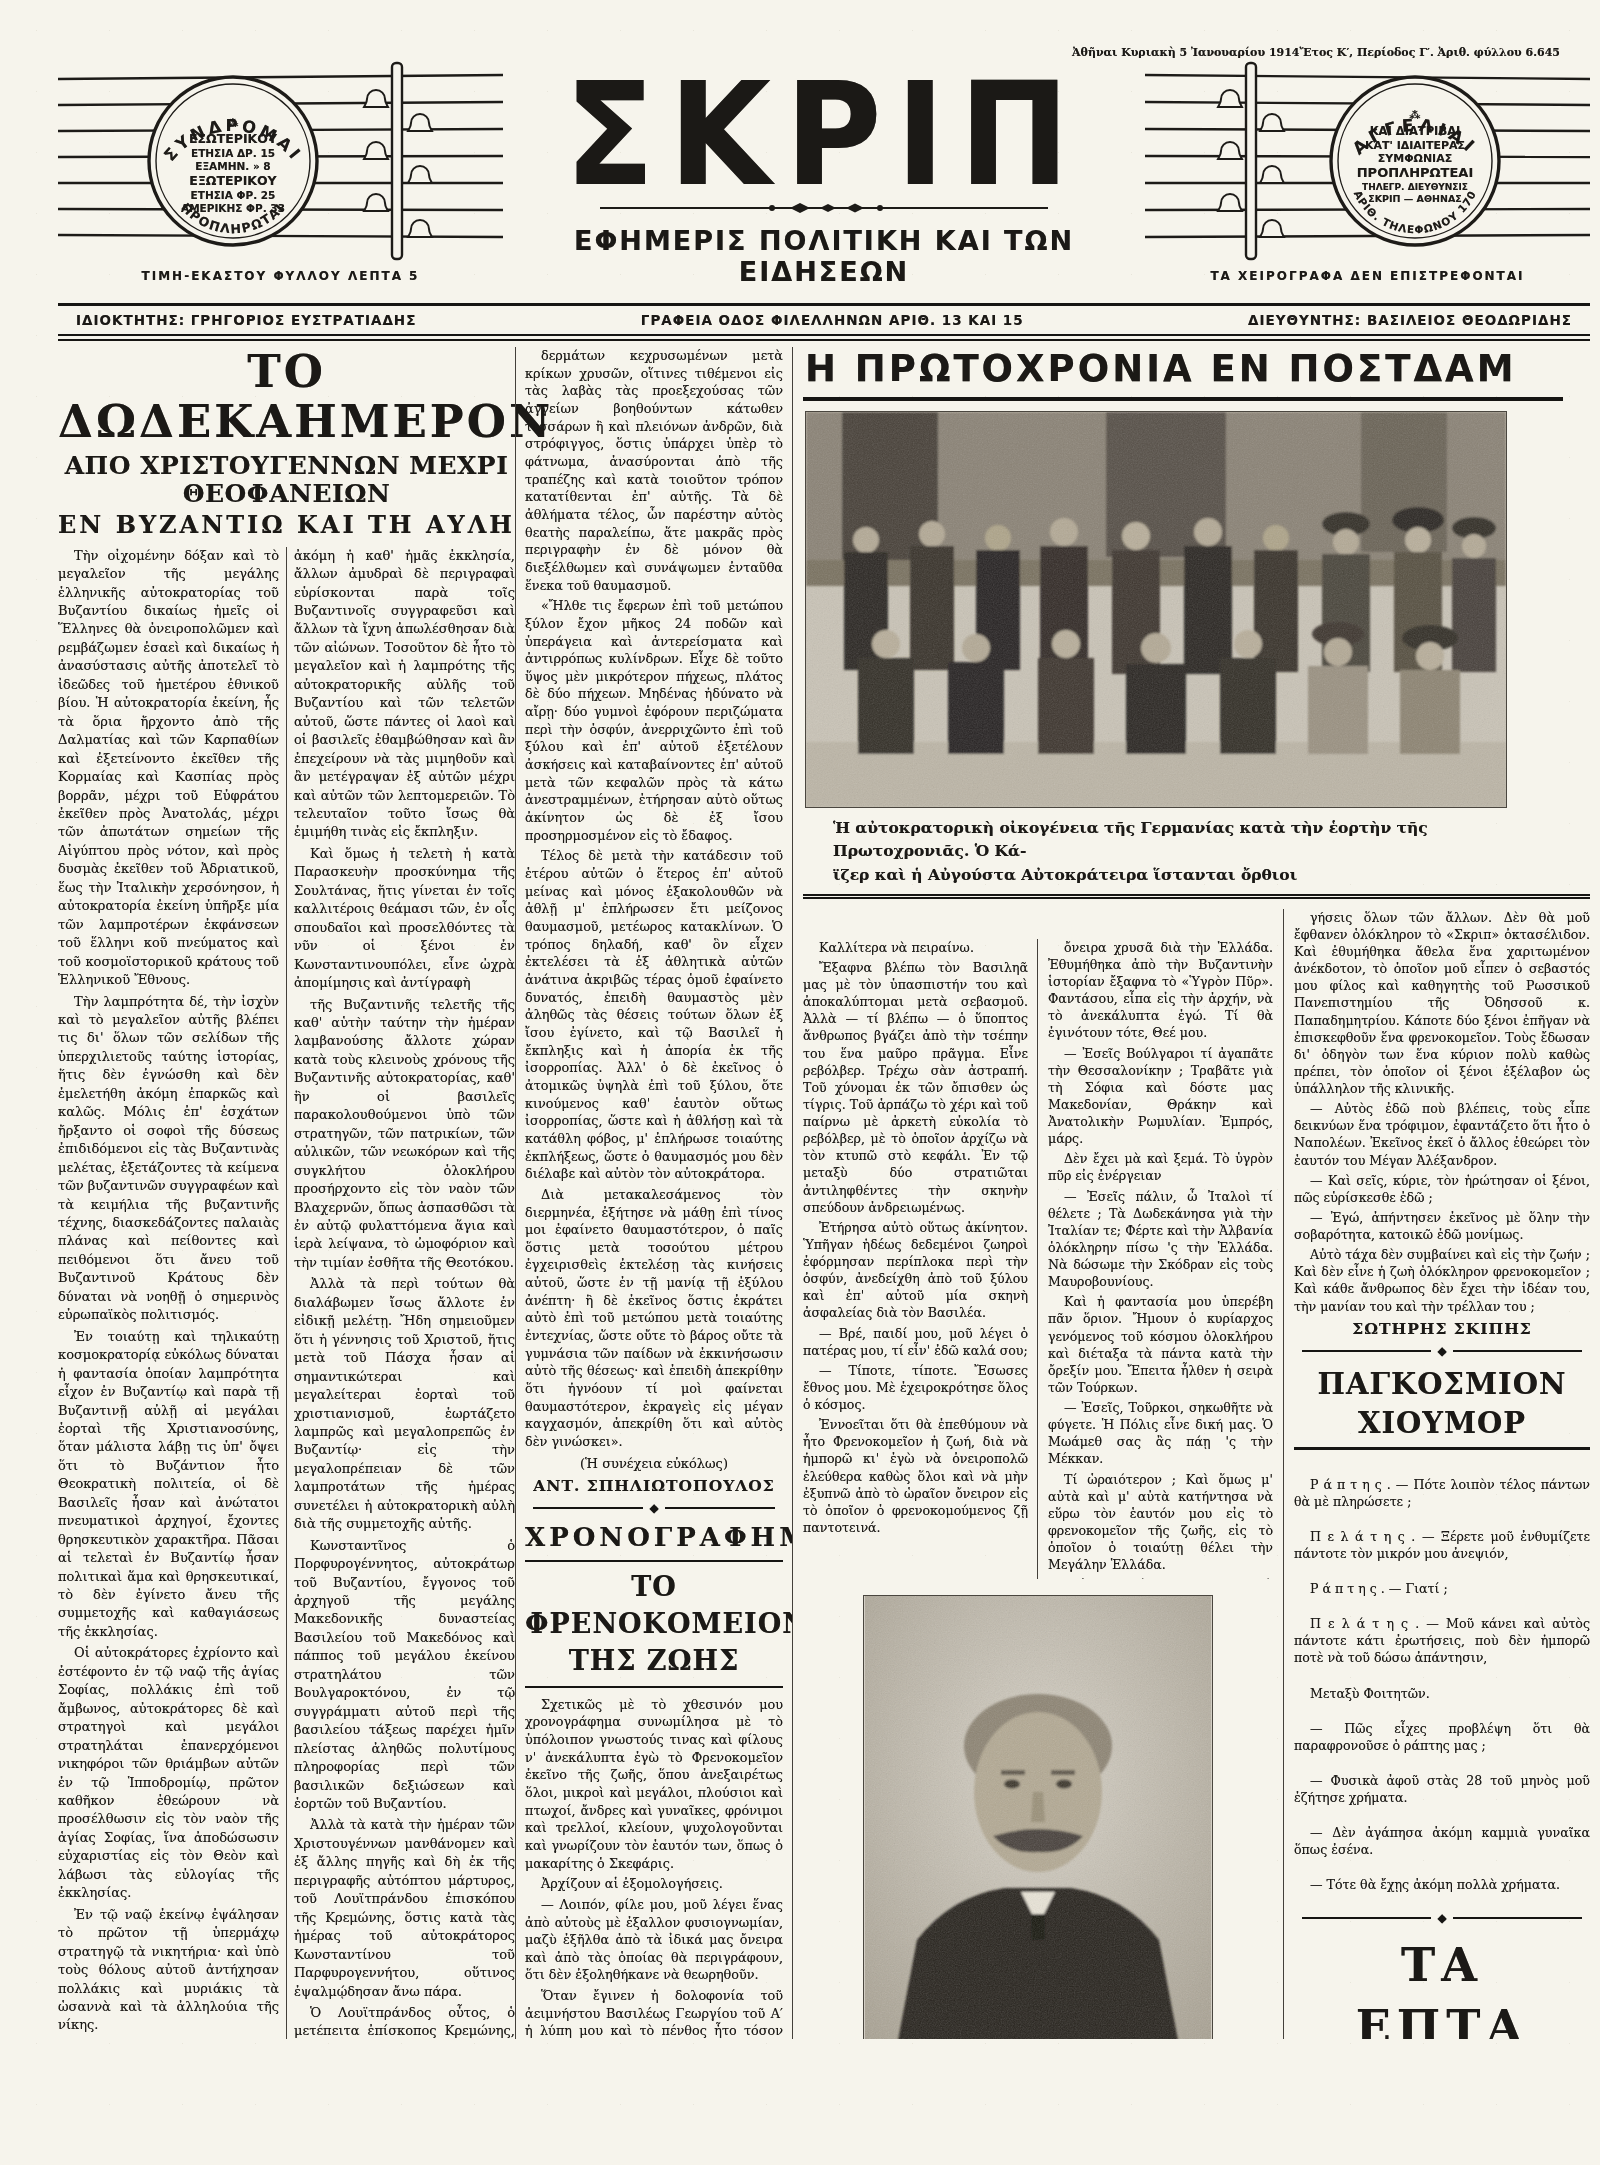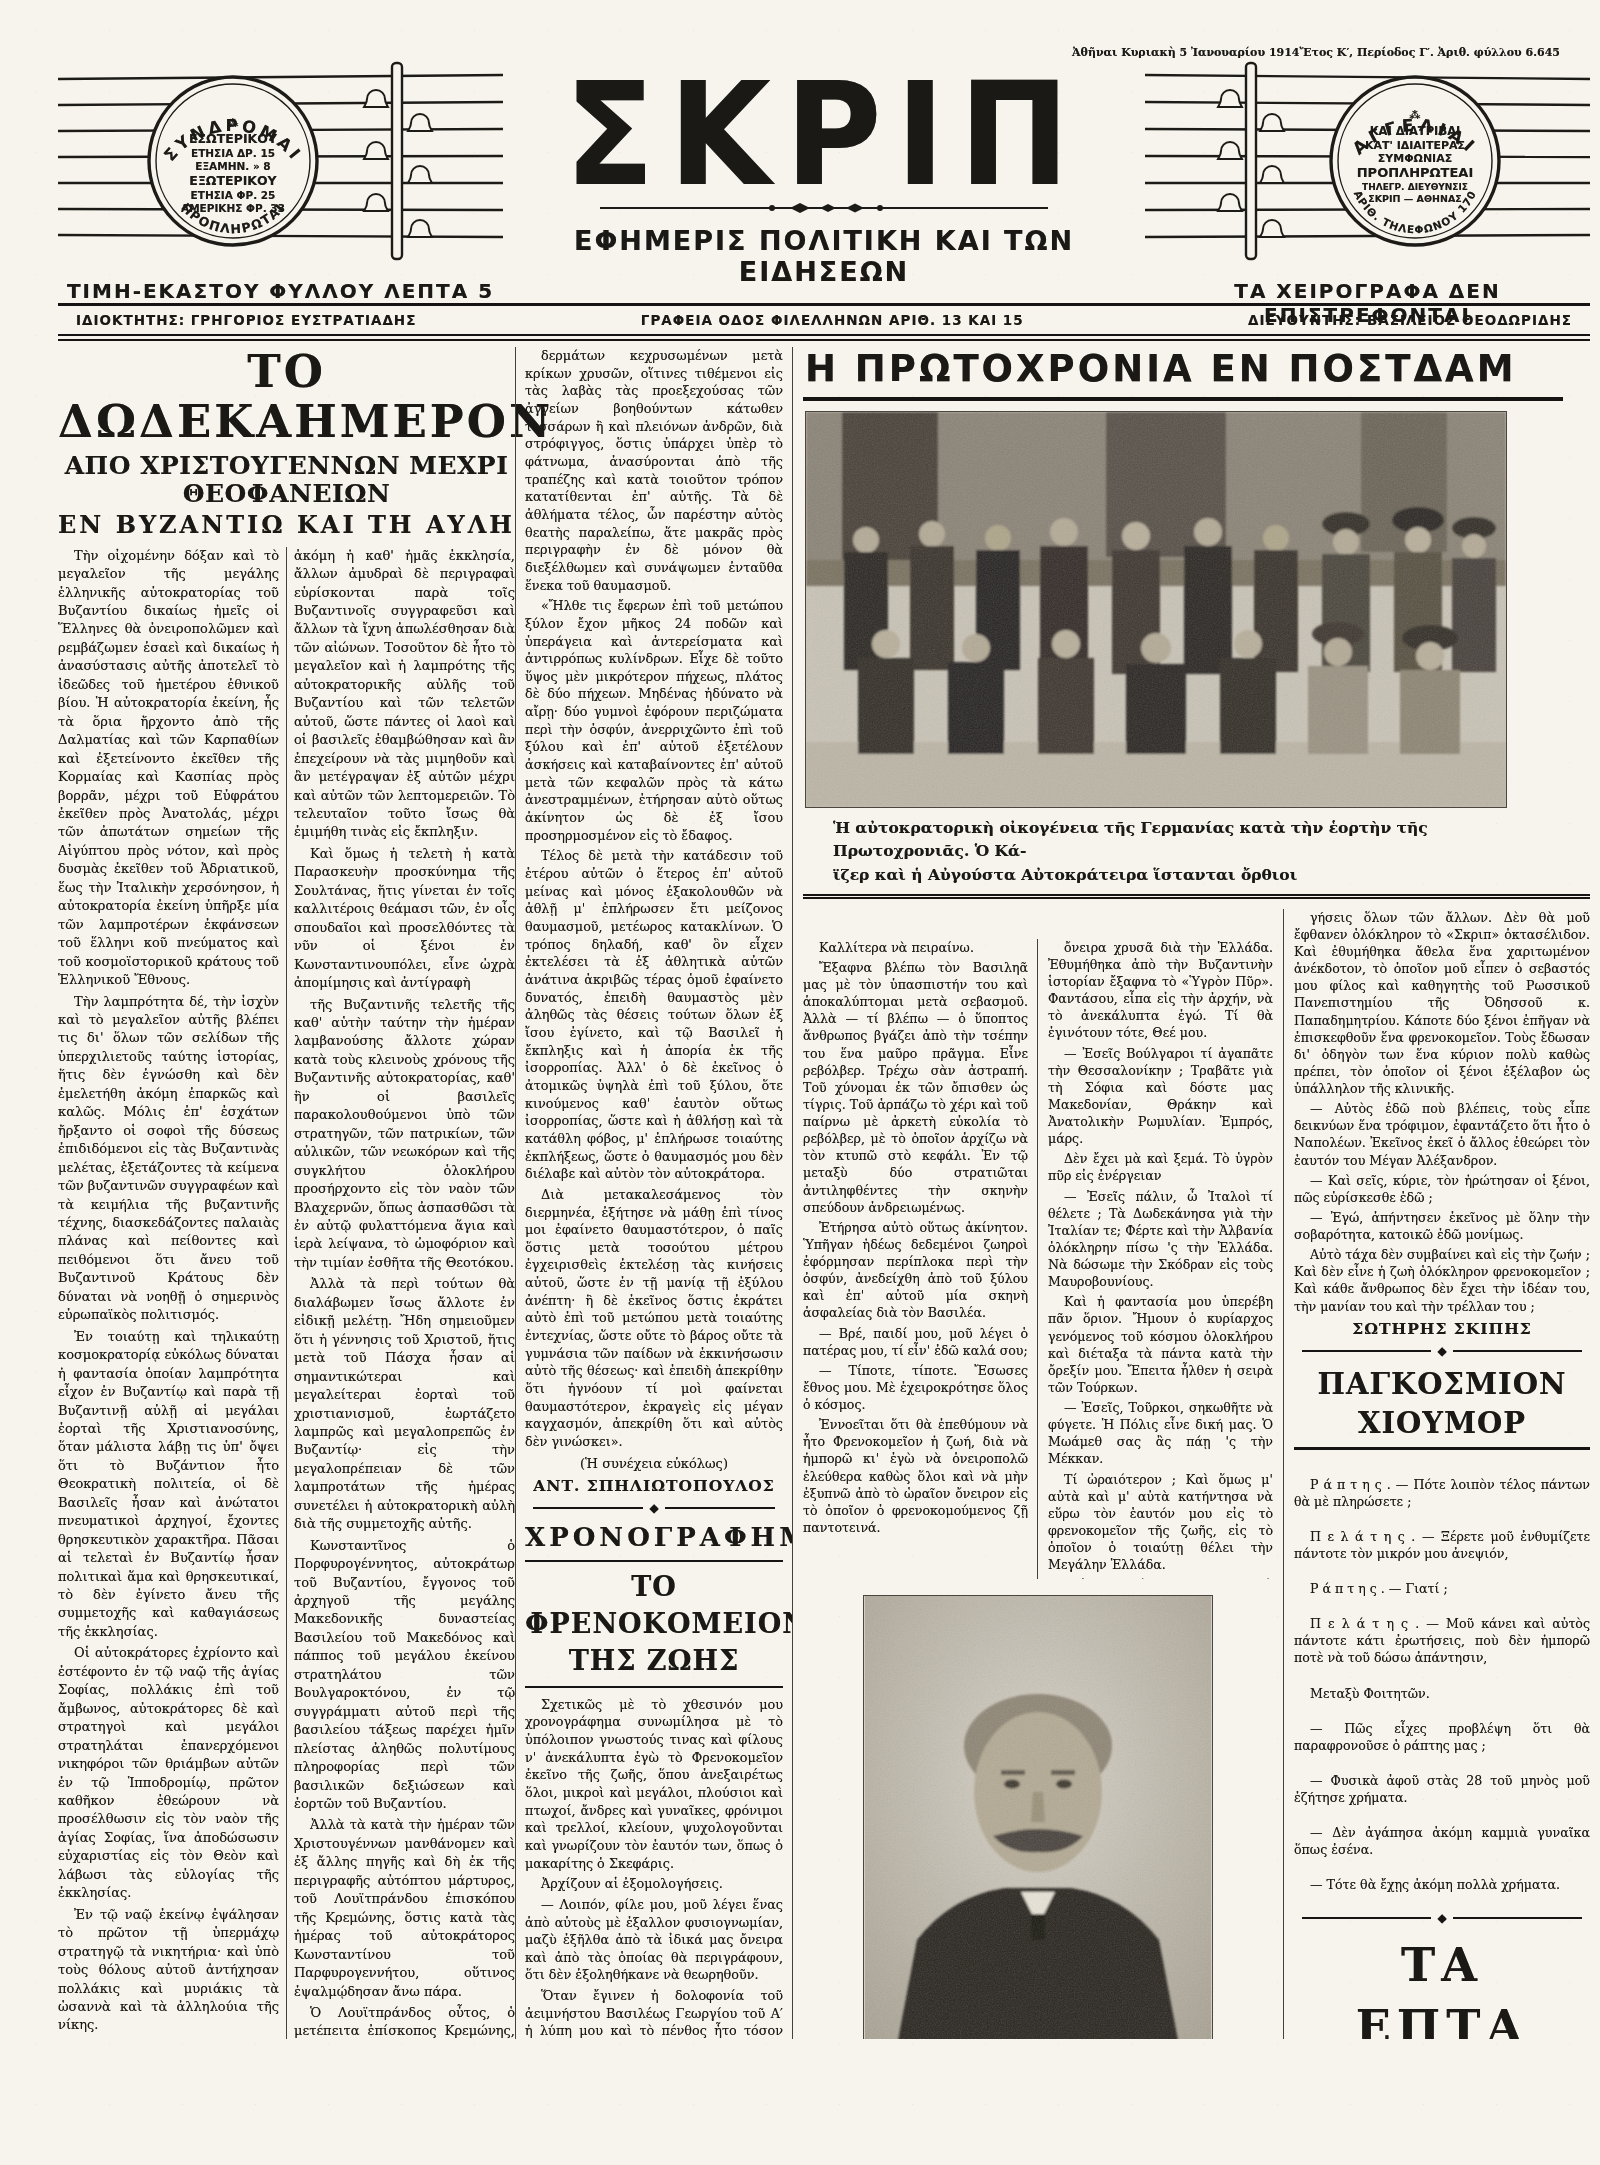--- a/index.html
+++ b/index.html
@@ -11,22 +11,22 @@
     color:#1b1916;overflow:hidden;
     font-family:"DejaVu Serif", serif;
     text-shadow:0 0 .4px rgba(25,23,20,.55);
     box-sizing:border-box;padding:0 10px 0 58px;
   }
   .dateline{display:flex;justify-content:flex-end;padding:46px 30px 2px 10px;
     font-size:11px;font-weight:bold;}
   
   .masthead{display:flex;align-items:flex-start;justify-content:space-between;height:238px;}
   .mast-side{width:445px;text-align:center;}
-  .mast-side .note{font-family:"DejaVu Sans",sans-serif;font-weight:bold;font-size:20px;
-    letter-spacing:2px;margin-top:14px;}
+  .mast-side .note{font-family:"DejaVu Sans",sans-serif;font-weight:bold;font-size:12px;
+    letter-spacing:2px;margin-top:4px;}
   .mast-center{flex:1;text-align:center;padding-top:2px;}
   .paper-title{font-family:"DejaVu Sans",sans-serif;font-weight:bold;font-size:132px;
     line-height:1.0;letter-spacing:14px;margin:0;transform:scaleY(1.08);transform-origin:top;}
   .title-orn{margin:6px auto 4px;}
   .paper-subtitle{font-family:"DejaVu Sans",sans-serif;font-weight:bold;font-size:27px;
     letter-spacing:2px;margin-top:2px;}
   
   .ownerline{display:flex;justify-content:space-between;align-items:center;
     border-top:3px solid #161513;border-bottom:7px double #161513;
     padding:6px 18px;font-family:"DejaVu Sans",sans-serif;font-weight:bold;font-size:13.5px;

